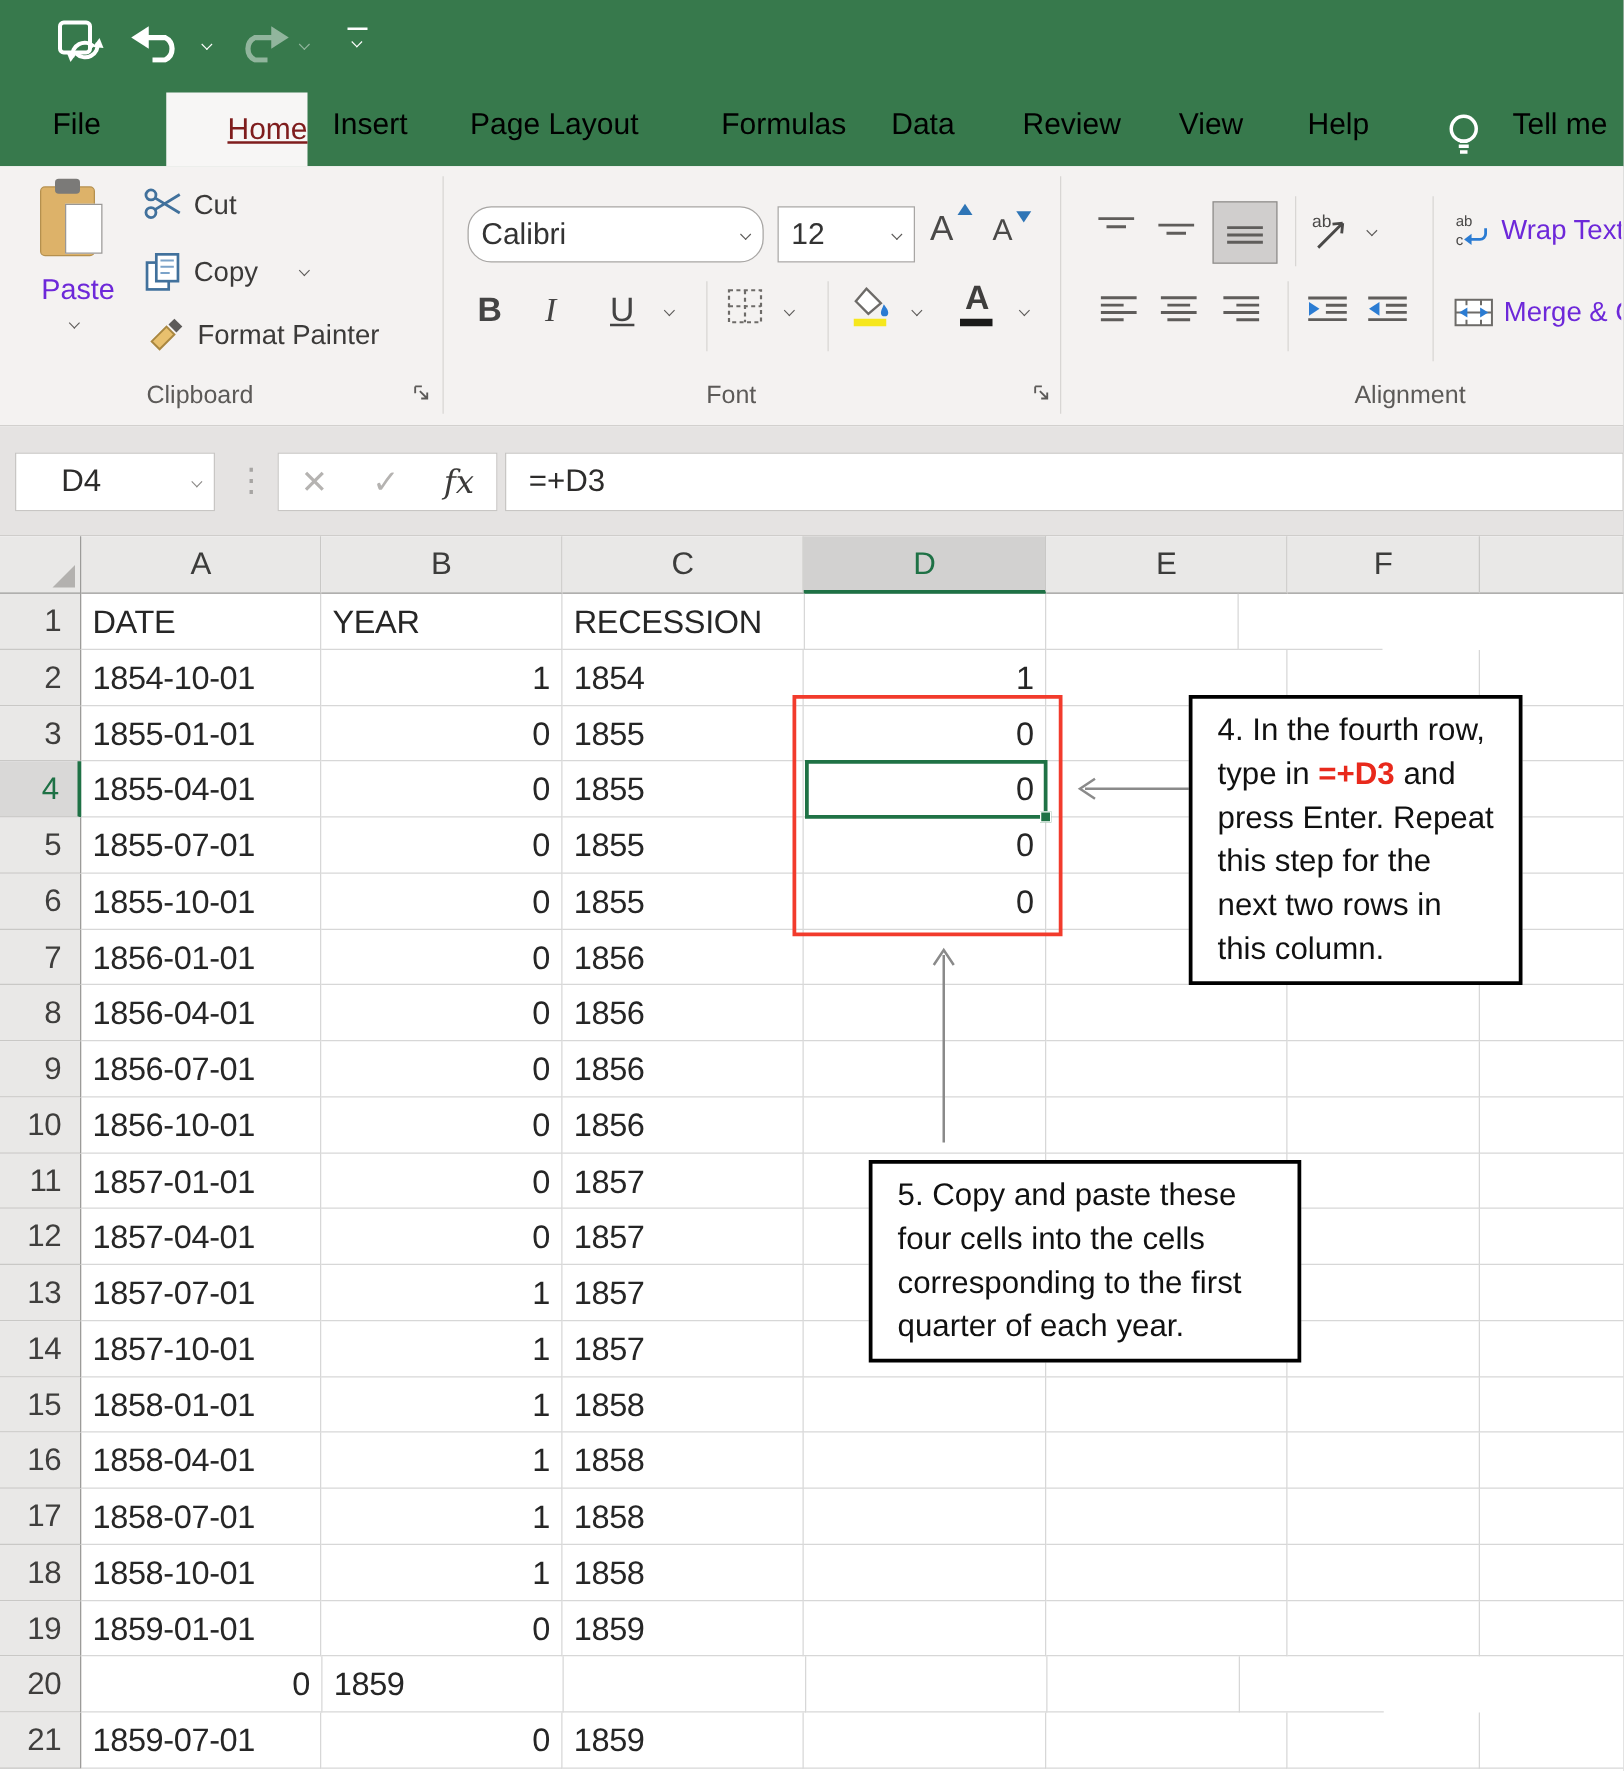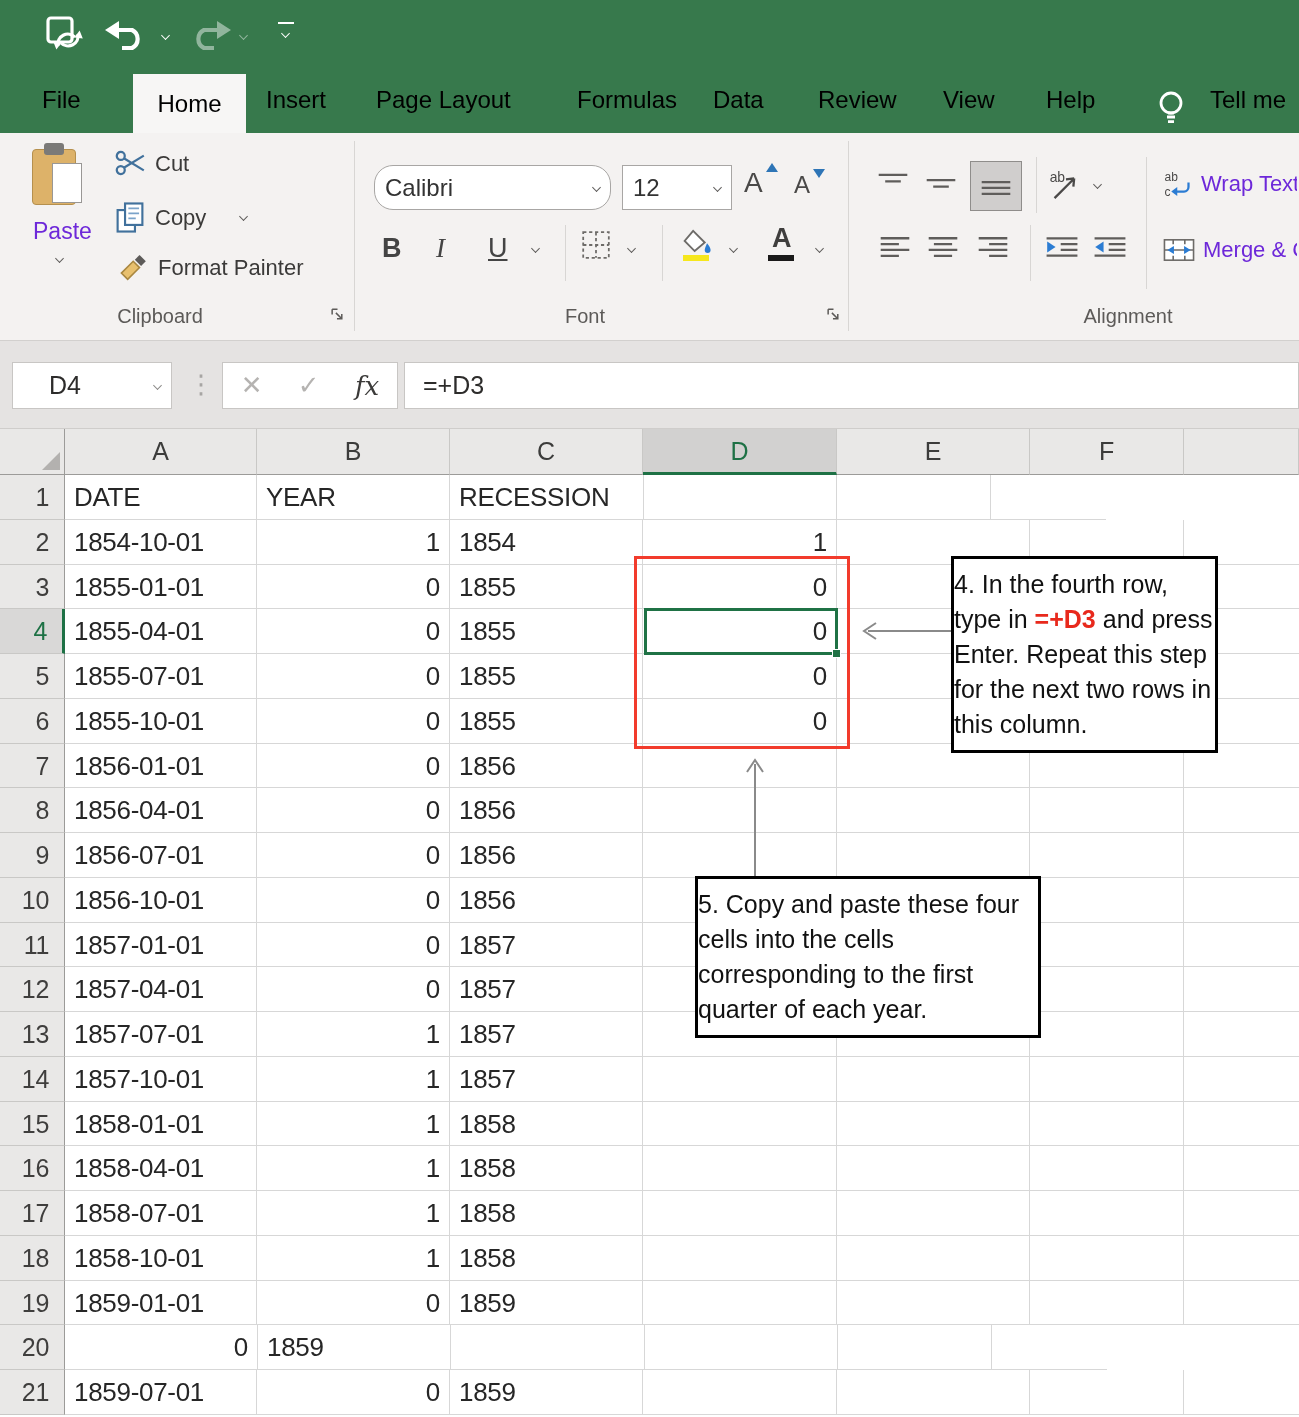--- a/index.html
+++ b/index.html
@@ -8,21 +8,21 @@
     position:relative; width:1299px; height:1417px; overflow:hidden;
     background:#fff; font-family:"Liberation Sans", sans-serif; color:#262626;
   }
   .abs { position:absolute; }
 
   
   #topbar { position:absolute; left:0; top:0; width:1299px; height:133px; background:#37794c; }
   .qat-ico { position:absolute; color:#fff; }
   .tab { position:absolute; top:86px; color:#000000; font-size:24px; white-space:nowrap; cursor:default; }
   #home-tab { position:absolute; left:133px; top:74px; width:113px; height:59px; background:#f7f6f5;
-              display:flex; align-items:center; justify-content:center; color:#000000; font-size:24px; }
+              display:flex; align-items:center; justify-content:flex-end; color:#7f1d1d; font-size:24px;text-decoration:underline; }
   .bulb { position:absolute; }
 
   
   #ribbon { position:absolute; left:0; top:133px; width:1299px; height:208px; background:#f4f2f1;
             border-bottom:1px solid #d2d0ce; font-size:22px; color:#3b3a39; }
   .vsep { position:absolute; top:8px; height:190px; width:1px; background:#d8d6d4; }
   .grplabel { position:absolute; top:172px; font-size:20px; color:#5c5a58; text-align:center; }
   .launcher { position:absolute; top:174px; width:15px; height:15px; }
   .cv { display:inline-block; width:7px; height:7px; border-right:1.6px solid #5c5a58;
         border-bottom:1.6px solid #5c5a58; transform:rotate(45deg) scale(.9); }
@@ -61,21 +61,21 @@
   .corner i { position:absolute; right:4px; bottom:4px; width:0; height:0;
               border-left:18px solid transparent; border-bottom:18px solid #b3b1af; }
 
   
   #redbox { position:absolute; left:634px; top:556px; width:216px; height:193px;
             border:3px solid #f23b2c; pointer-events:none; }
   #selbox { position:absolute; left:644px; top:608px; width:194px; height:47px;
             border:3px solid #1f7245; }
   #selbox b { position:absolute; right:-6px; bottom:-6px; width:9px; height:9px;
               background:#1f7245; border:1.5px solid #fff; }
-  .callout { position:absolute; background:#fff; border:3px solid #000; padding:8px 0;
+  .callout { position:absolute; background:#fff; border:3px solid #000; padding:8px 20px;
              font-size:25px; line-height:35px; color:#111; }
   .callout .red { color:#e8291c; font-weight:bold; }
   .arrow line { stroke:#8a8a8a; stroke-width:2; }
   .arrow polyline { stroke:#8a8a8a; stroke-width:2; fill:none; }
 </style>
 </head>
 <body>
 
 <div id="screen">
 
@@ -519,17 +519,17 @@
       <polyline points="18,5 6,13 18,21"></polyline>
   </svg>
   <svg class="arrow abs" style="left:741px;top:756px;" width="30" height="160">
     <line x1="14" y1="158" x2="14" y2="8"></line>
       <polyline points="6,16 14,4 22,16"></polyline>
   </svg>
 
   <div class="callout" style="left:951px;top:556px;width:267px;">
     <span>4.  In the fourth row, type in </span><span class="red">=+D3</span><span>  and press Enter. Repeat this step for the next two rows in this column.</span>
   </div>
-  <div class="callout" style="left:695px;top:876px;width:346px;">
+  <div class="callout" style="left:695px;top:928px;width:346px;">
     <span>5.  Copy and paste these four cells into the cells corresponding to the first quarter of each year.</span>
   </div>
 
 </div>
 
 </body></html>

